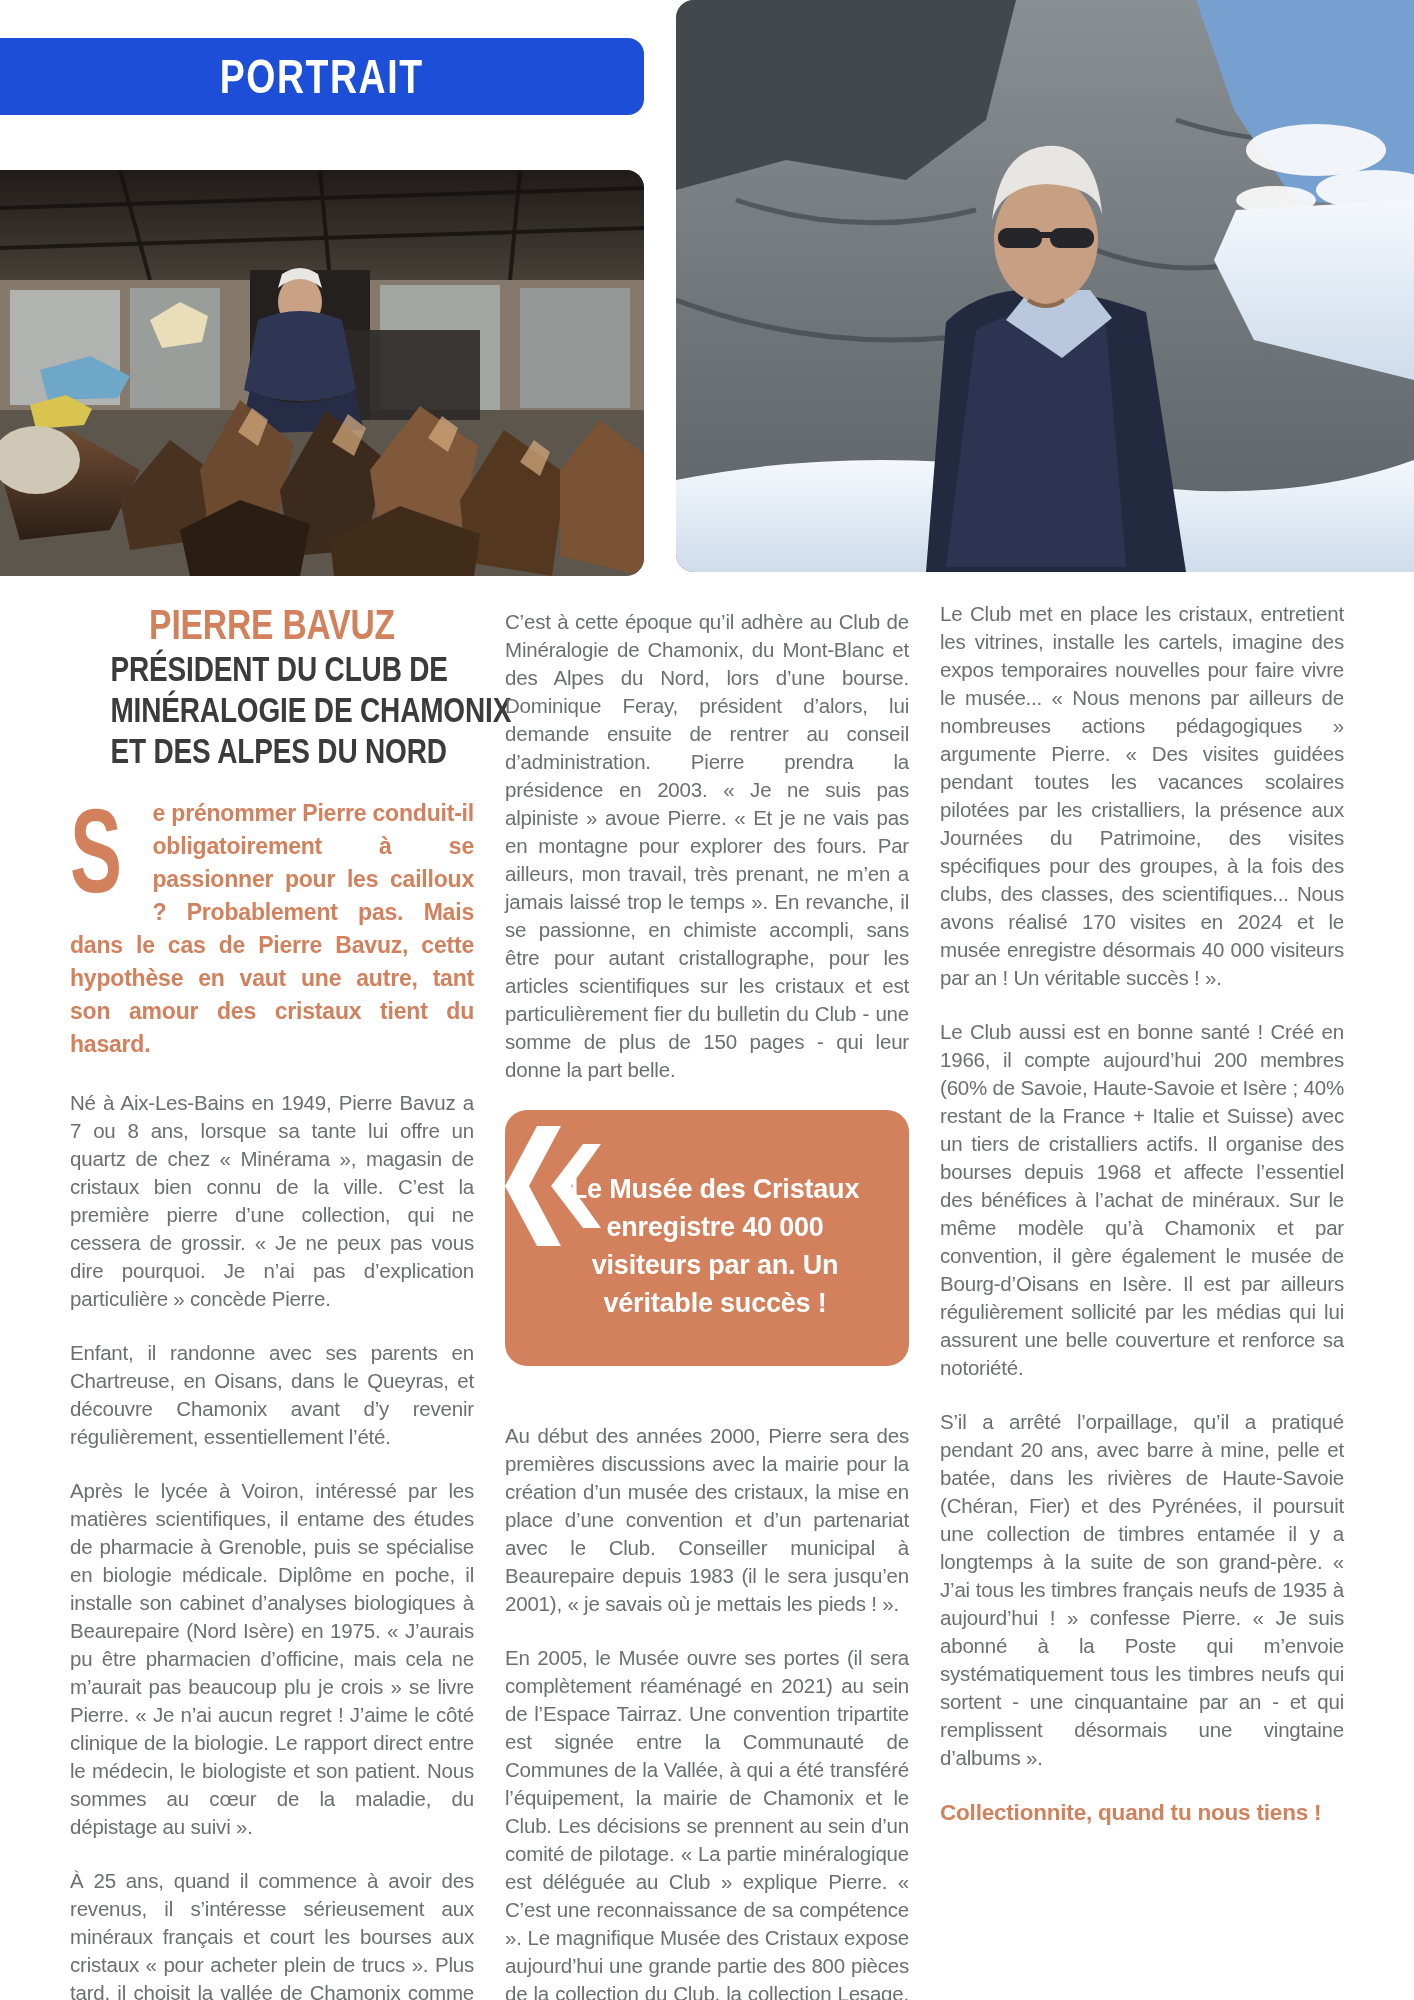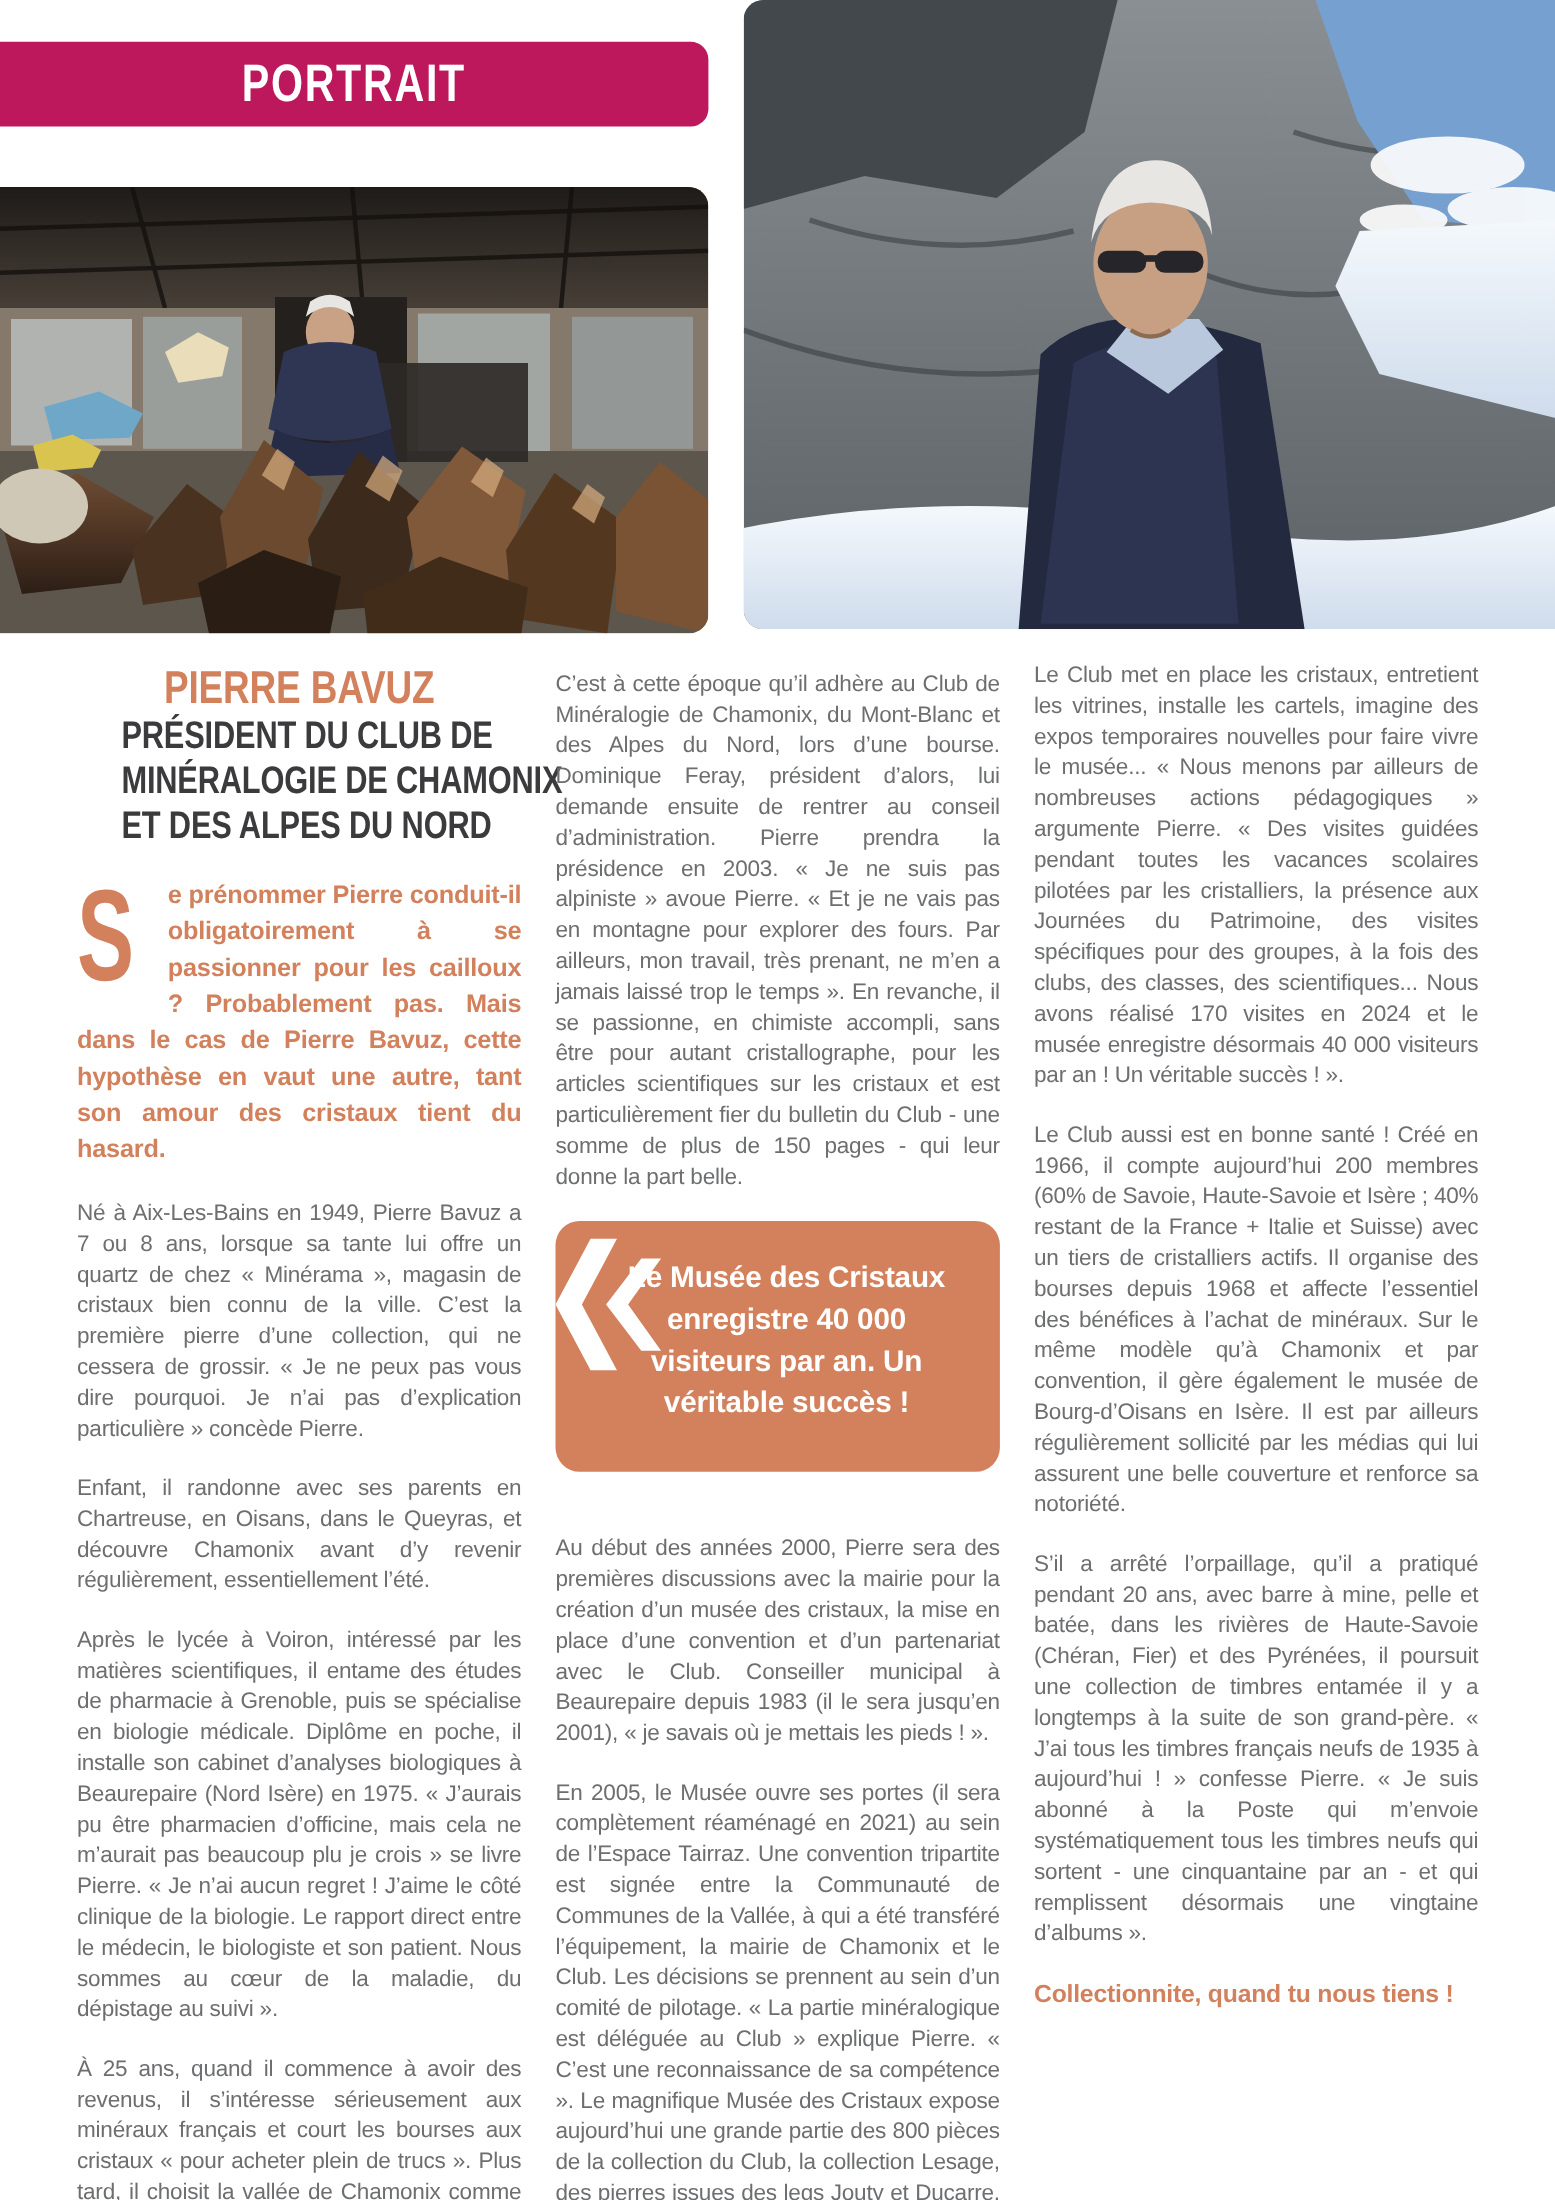--- a/index.html
+++ b/index.html
@@ -3,21 +3,21 @@
 <meta charset="utf-8">
 <style>
   html,body{margin:0;padding:0;background:#ffffff;}
   .page{
     position:relative;width:1414px;height:2000px;background:#ffffff;overflow:hidden;
     font-family:"Liberation Sans","DejaVu Sans",sans-serif;
   }
   
   .banner{
     position:absolute;left:0;top:38px;width:644px;height:77px;
-    background:#be185d;border-radius:0 16px 16px 0;
+    background:#1d4ed8;border-radius:0 16px 16px 0;
     display:flex;align-items:center;justify-content:center;
   }
   .banner-label{
     color:#ffffff;font-weight:bold;font-size:48px;letter-spacing:2px;
     display:inline-block;transform:scaleX(0.78);white-space:nowrap;
   }
   
   .photo{position:absolute;overflow:hidden;}
   .photo svg{display:block;width:100%;height:100%;}
   .photo-left{left:0;top:170px;width:644px;height:406px;border-radius:0 18px 18px 0;}
@@ -45,21 +45,21 @@
     color:#d2815c;font-weight:bold;font-size:23px;line-height:33px;
     margin:26px 0 28px 0;text-align:justify;
   }
   .dropcap{
     float:left;font-weight:bold;font-size:118px;line-height:96px;
     margin:6px 4px 18px 0;transform:scaleX(0.66);transform-origin:left top;
   }
   
   .quote{
     position:relative;margin:12px 0 56px 0;background:#d2815c;border-radius:22px;
-    padding:32px 30px 44px 46px;color:#ffffff;font-weight:bold;
+    padding:60px 30px 44px 46px;color:#ffffff;font-weight:bold;
     font-size:27px;line-height:38px;text-align:center;overflow:hidden;
   }
   .quote-mark{
     position:absolute;left:-14px;top:16px;width:110px;height:120px;
   }
   .quote-text{position:relative;display:block;}
   
   .closing{
     color:#d2815c;font-weight:bold;font-size:22.5px;line-height:30px;
     margin:0;text-align:left;

